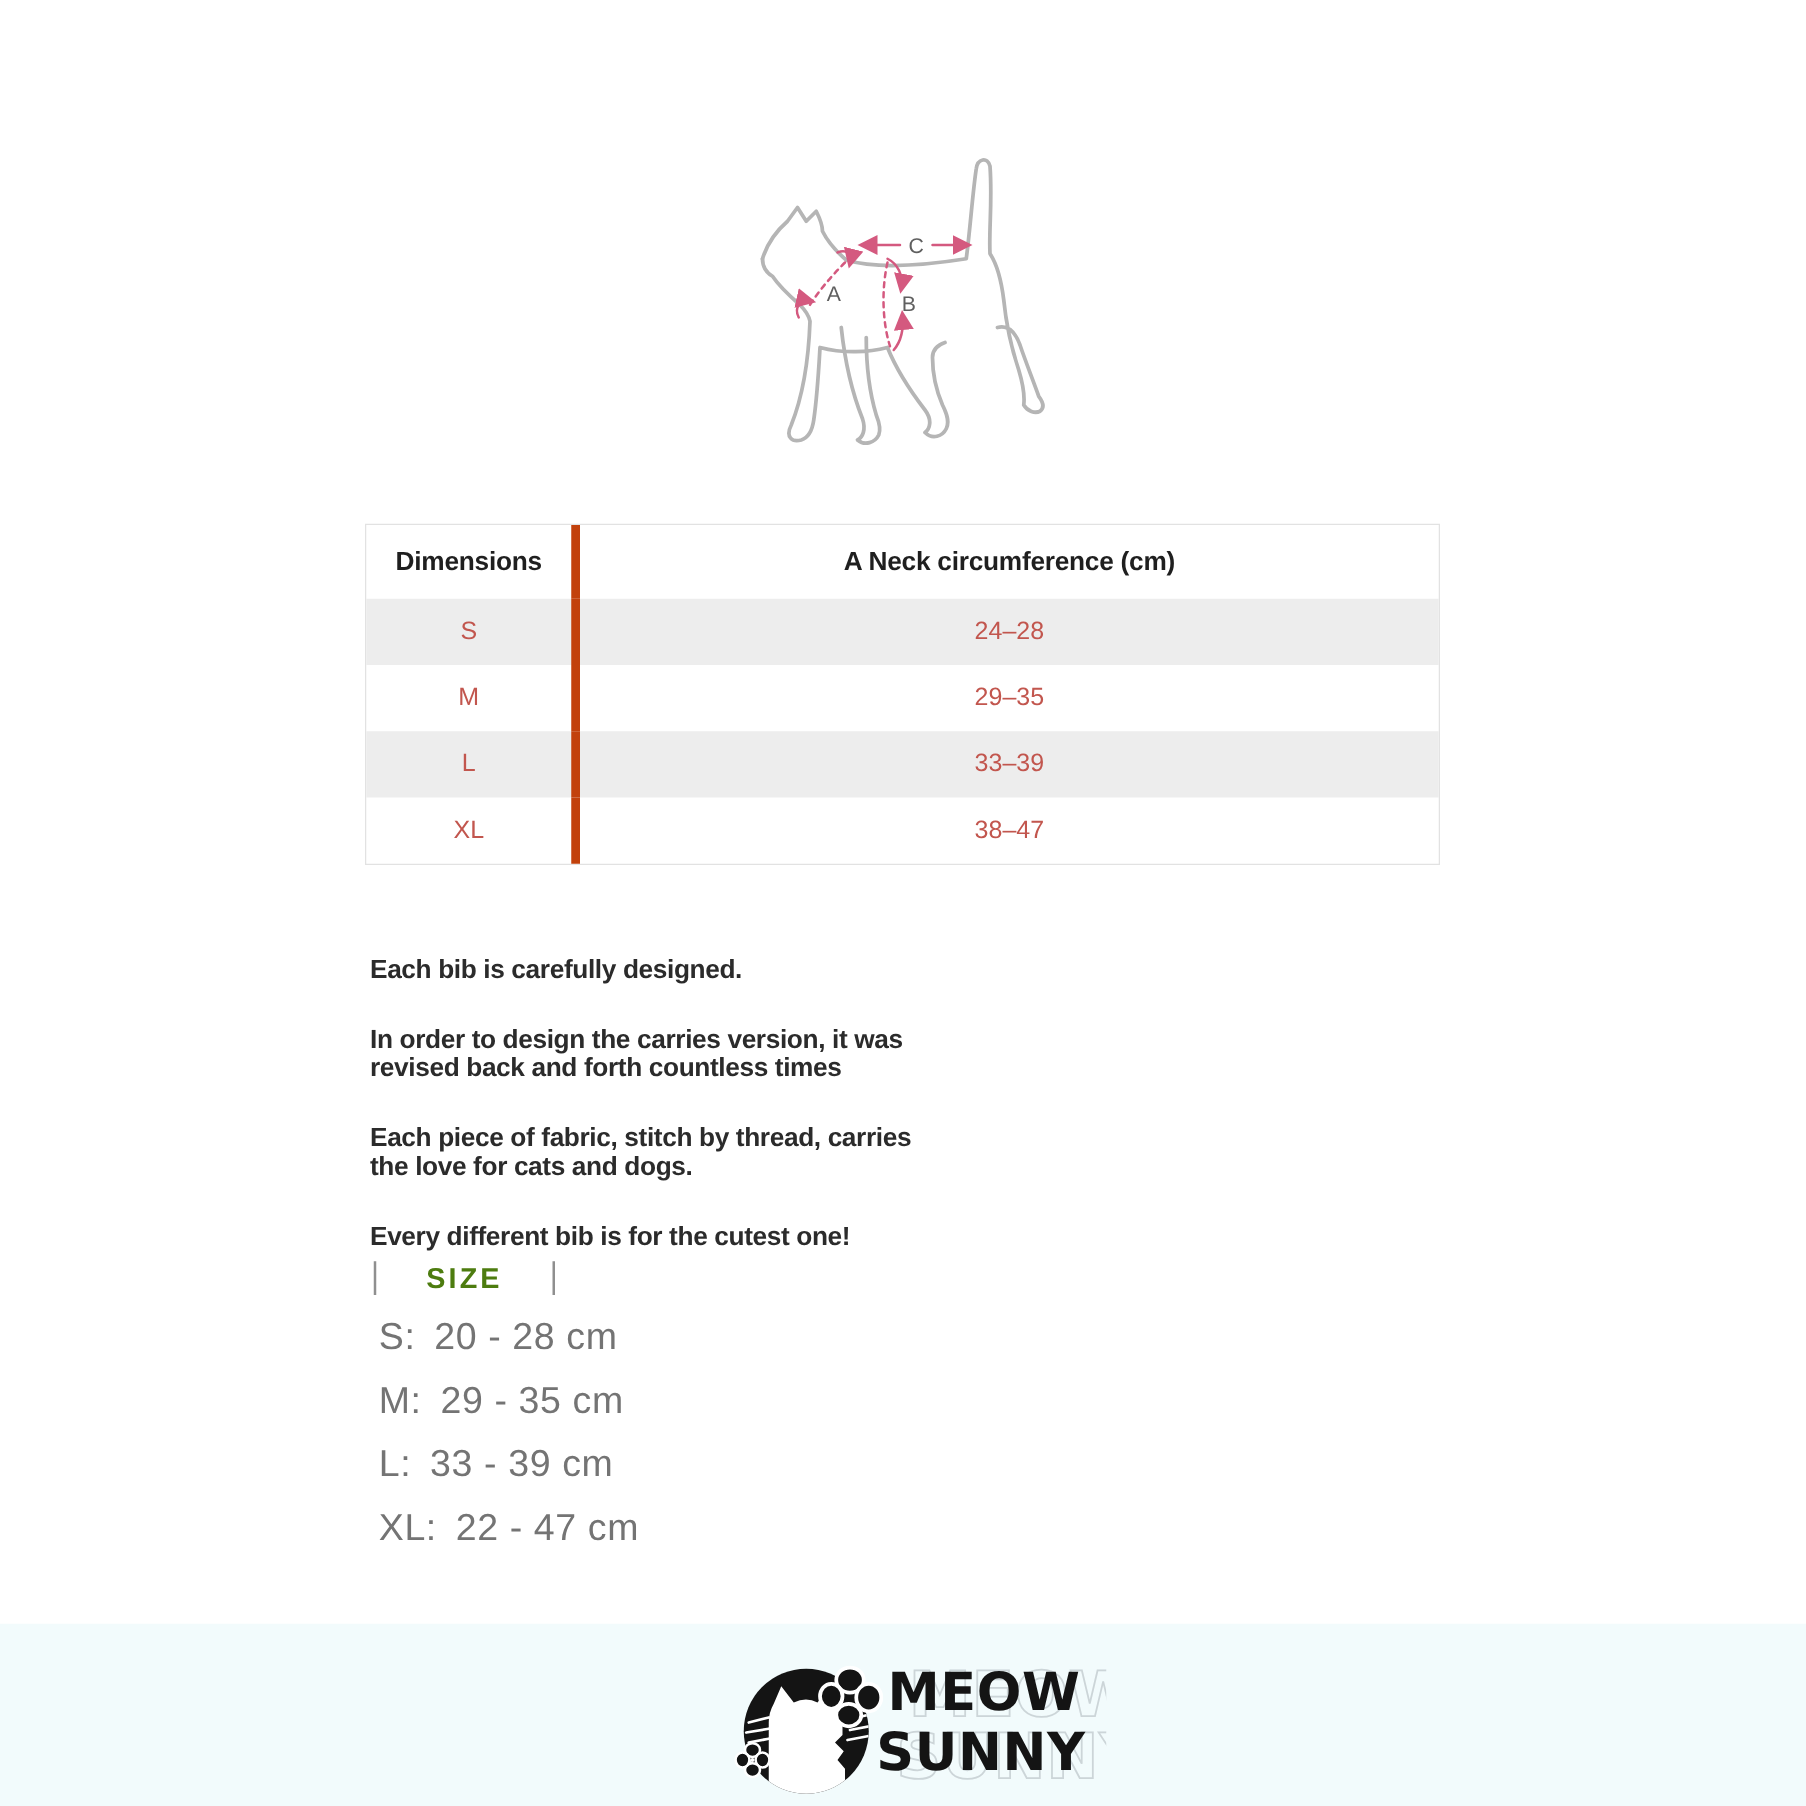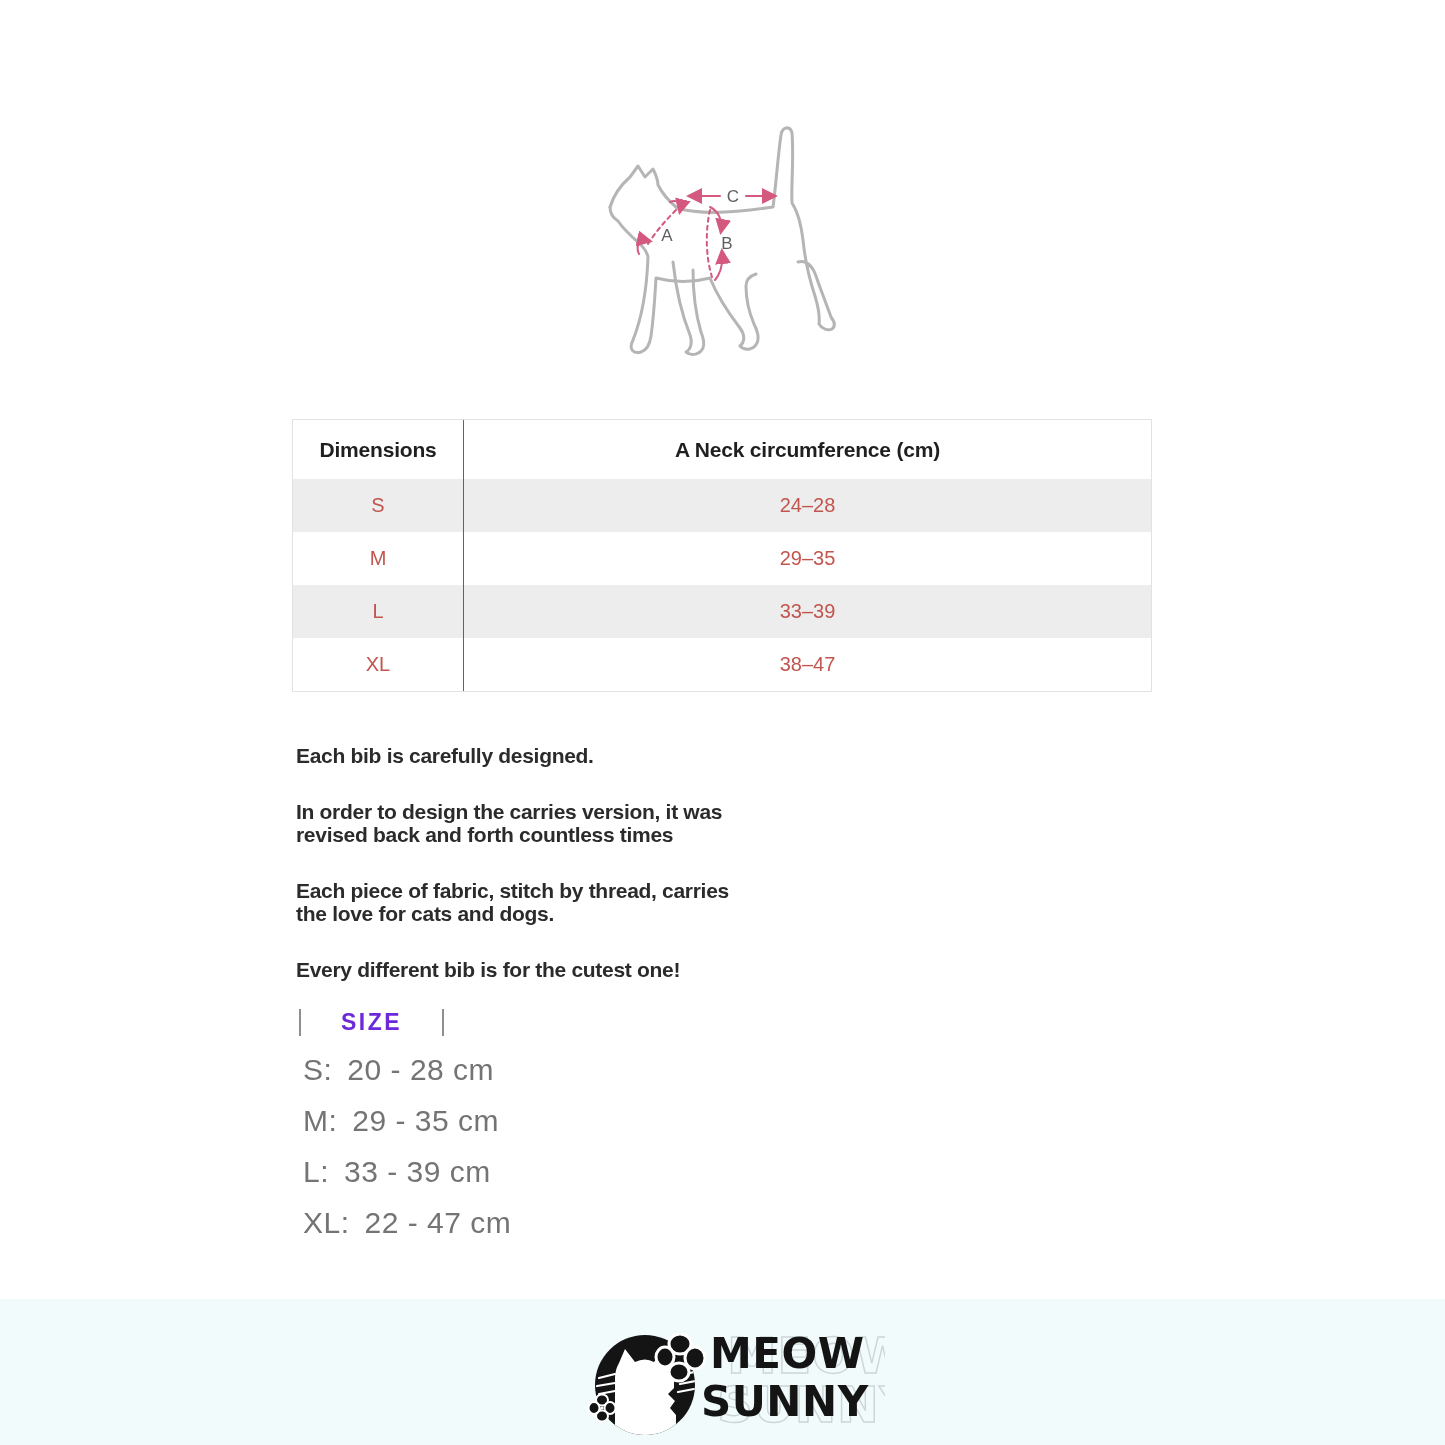--- a/index.html
+++ b/index.html
@@ -7,34 +7,34 @@
   #canvas { position:relative; width:1445px; height:1445px; background:#ffffff; overflow:hidden; }
 
   
   #diagram { position:absolute; left:560px; top:100px; width:320px; height:290px; }
 
   
   .tbl { position:absolute; left:292px; top:419px; width:860px; border:1px solid #e2e2e2; background:#ffffff; }
   .tbl-row { display:flex; height:53px; }
   .tbl-row.header { height:59px; }
   .tbl-row.striped { background:#ededed; }
-  .cell-size { width:171px; border-right:1px solid #c2410c; display:flex; align-items:center; justify-content:center; }
+  .cell-size { width:171px; border-right:7px solid #c2410c; display:flex; align-items:center; justify-content:center; }
   .cell-neck { flex:1; display:flex; align-items:center; justify-content:center; }
   .header .cell-size, .header .cell-neck { font-weight:bold; font-size:21px; color:#1f1f1f; letter-spacing:-0.2px; }
   .tbl-row:not(.header) .cell-size, .tbl-row:not(.header) .cell-neck { font-size:20px; color:#c2564e; }
 
   
   #description { position:absolute; left:296px; top:744px; width:560px; }
   #description p { font-weight:bold; font-size:21px; line-height:23px; letter-spacing:-0.3px;
-                   color:#2b2b2b; margin-bottom:33px; white-space:pre-line; }
+                   color:#2b2b2b; margin-bottom:33px; white-space:pre-line;margin-top:20px; }
 
   
   #size-header { position:absolute; left:299px; top:1009px; display:flex; align-items:center; }
   .vbar { width:2px; height:27px; background:#8f8f8f; }
-  #size-title { font-weight:bold; font-size:23px; letter-spacing:2.5px; color:#6d28d9; margin:0 40px; }
+  #size-title { font-weight:bold; font-size:23px; letter-spacing:2.5px; color:#4d7c0f; margin:0 40px; }
   #size-list { position:absolute; left:303px; top:1054px; }
   .size-item { display:flex; gap:15px; font-size:30px; line-height:32px; color:#747474; letter-spacing:0.5px; margin-bottom:19px; }
 
   
   #footer-strip { position:absolute; left:0; top:1299px; width:1445px; height:146px; background:#f2fbfc; }
   #logo { position:absolute; left:575px; top:1318px; width:310px; height:122px; }
   .logo-word { font-family:"DejaVu Sans",sans-serif; font-weight:bold; letter-spacing:0.5px; }
 </style>
 </head>
 <body>

